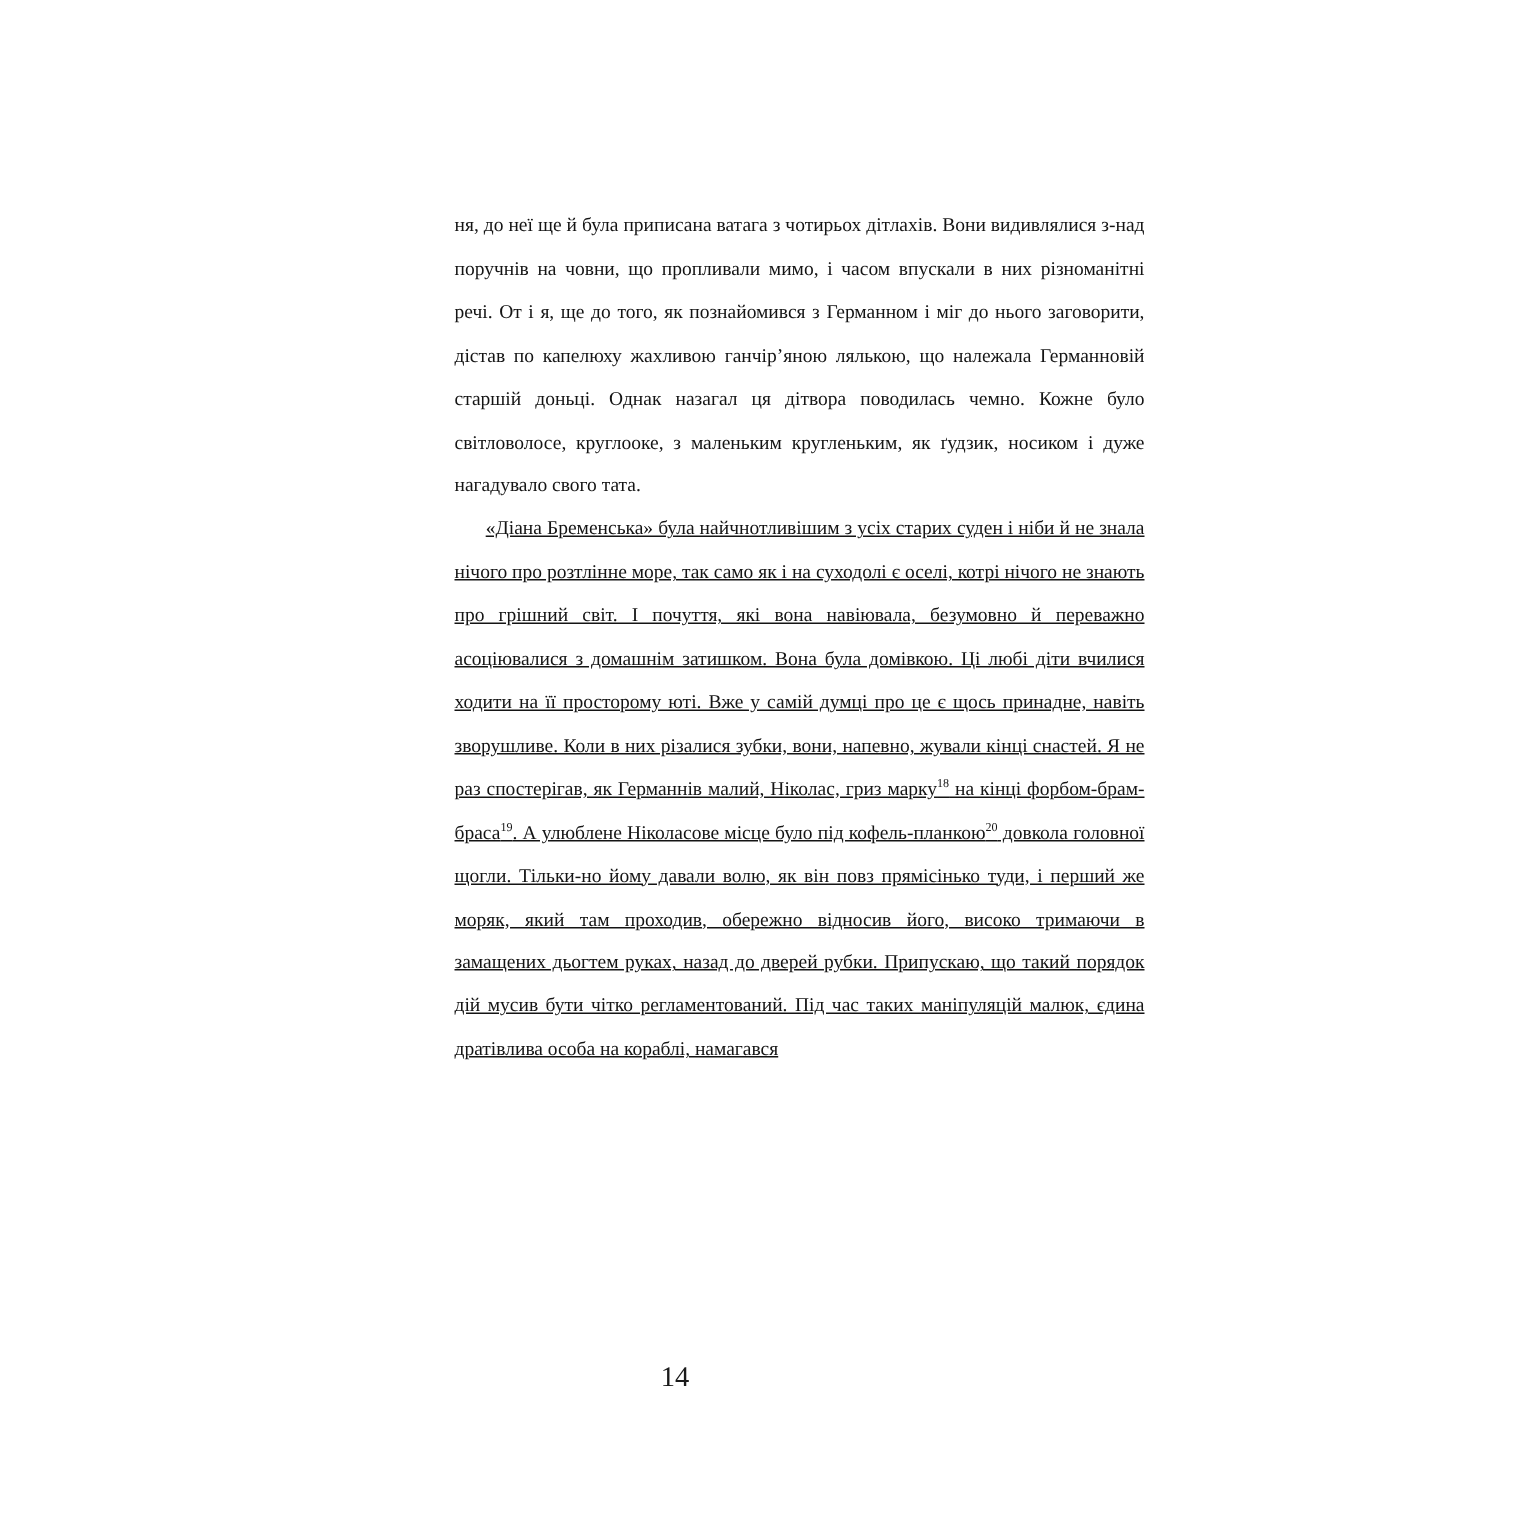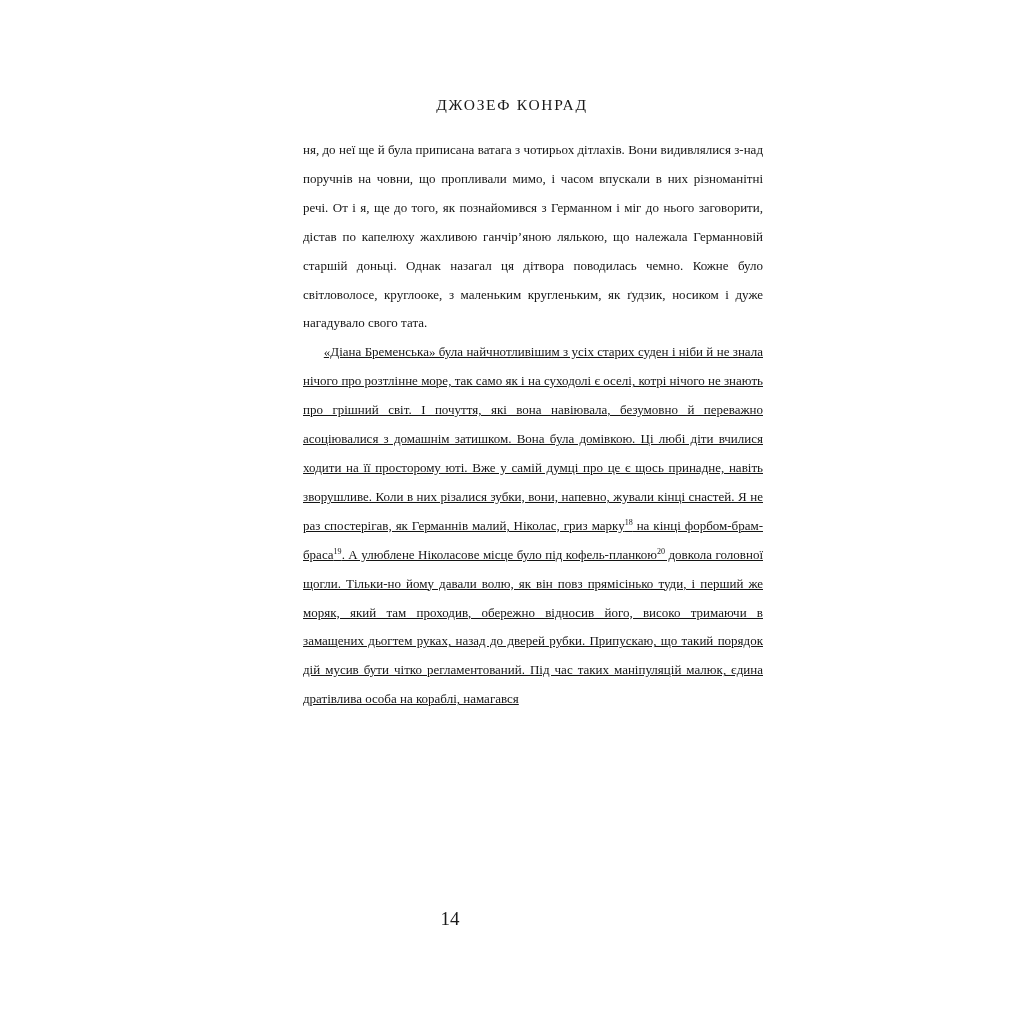--- a/index.html
+++ b/index.html
@@ -68,21 +68,20 @@
     text-align: center;
     font-size: 19px;
     color: #1a1a1a;
   }
 </style>
 </head>
 <body>
 
 <div class="page">
 
-  <div class="running-head">ДЖОЗЕФ КОНРАД</div>
 
   <div class="text-column">
     <p>ня, до неї ще й була приписана ватага з чотирьох ді­тлахів. Вони видивлялися з-над поручнів на човни, що пропливали мимо, і часом впускали в них різно­манітні речі. От і я, ще до того, як познайомився з Германном і міг до нього заговорити, дістав по ка­пелюху жахливою ганчір’яною лялькою, що належа­ла Германновій старшій доньці. Однак назагал ця діт­вора поводилась чемно. Кожне було світловолосе, круглооке, з маленьким кругленьким, як ґудзик, но­сиком і дуже нагадувало свого тата.</p>
     <p class="indent"><span>«Діана Бременська» була найчнотливішим з усіх старих суден і ніби й не знала нічого про розтлінне море, так само як і на суходолі є оселі, котрі нічо­го не знають про грішний світ. І почуття, які вона навіювала, безумовно й переважно асоціювалися з домашнім затишком. Вона була домівкою. Ці любі діти вчилися ходити на її просторому юті. Вже у са­мій думці про це є щось принадне, навіть зворуш­ливе. Коли в них різалися зубки, вони, напевно, жували кінці снастей. Я не раз спостерігав, як Гер­маннів малий, Ніколас, гриз марку</span><sup>18</sup><span> на кінці фор­бом-брам-браса</span><sup>19</sup><span>. А улюблене Ніколасове місце бу­ло під кофель-планкою</span><sup>20</sup><span> довкола головної щогли. Тільки-но йому давали волю, як він повз прямі­сінько туди, і перший же моряк, який там прохо­див, обережно відносив його, високо тримаючи в замащених дьогтем руках, назад до дверей рубки. Припускаю, що такий порядок дій мусив бути чіт­ко регламентований. Під час таких маніпуляцій ма­люк, єдина дратівлива особа на кораблі, намагався</span></p>
   </div>
 
   <div class="folio">14</div>
 
 </div>
 

